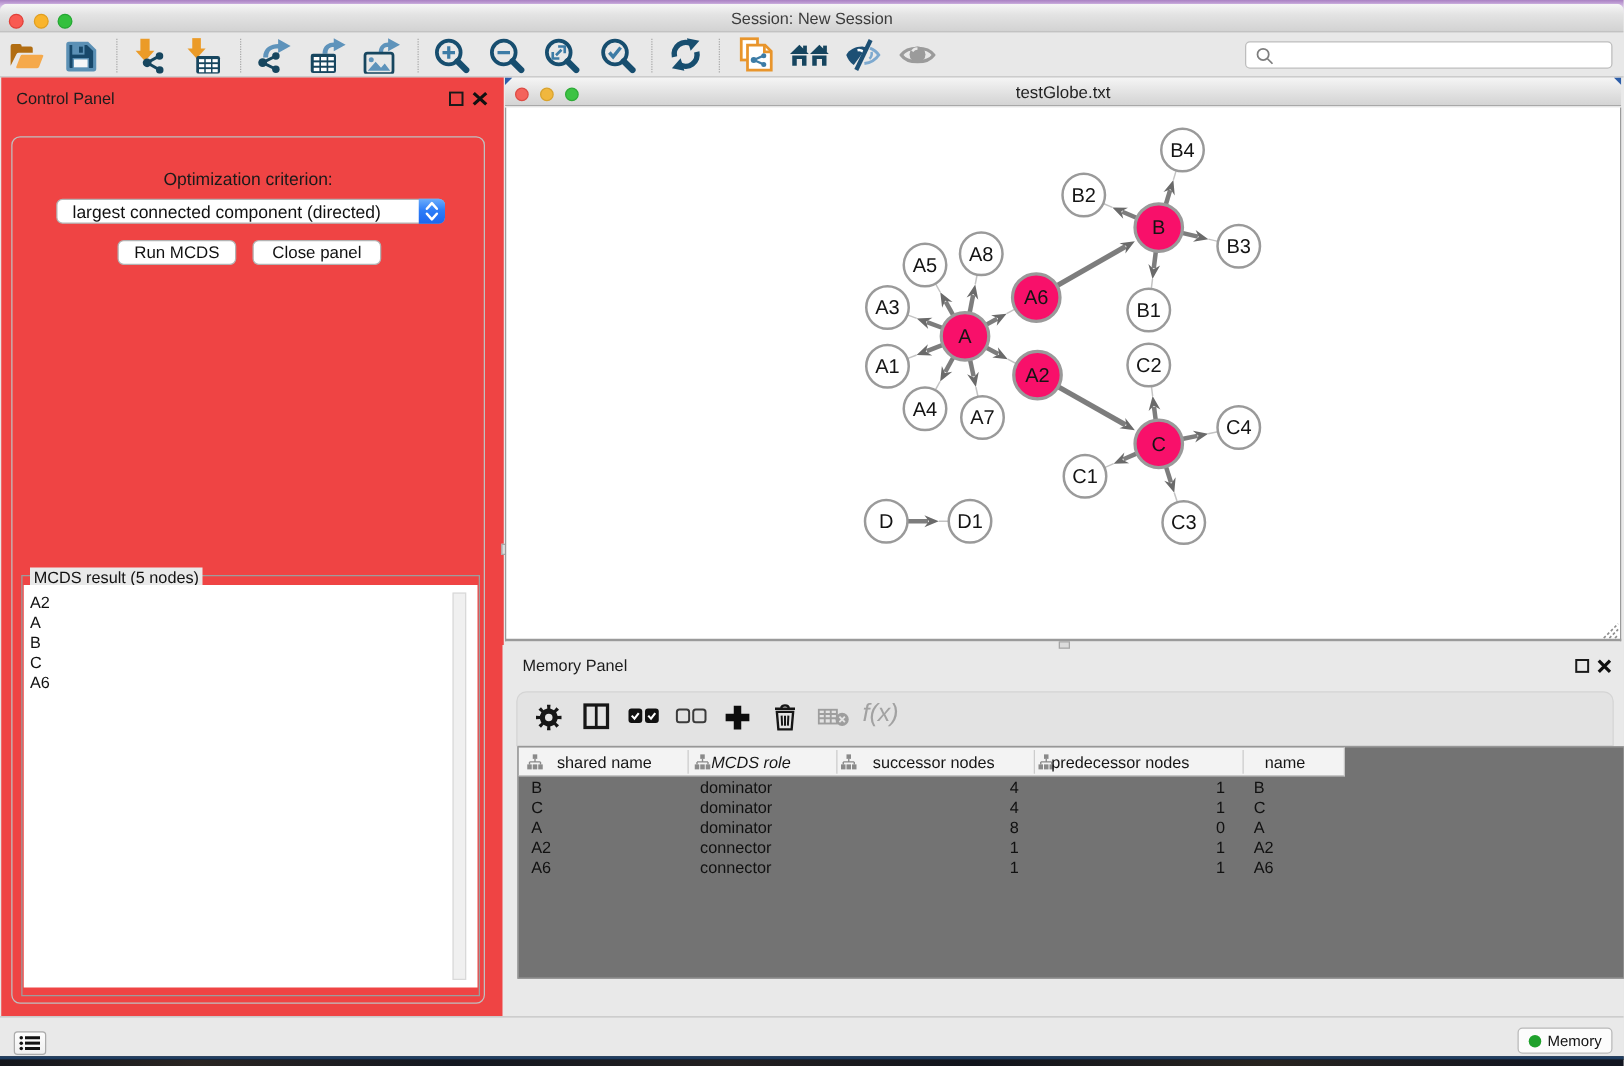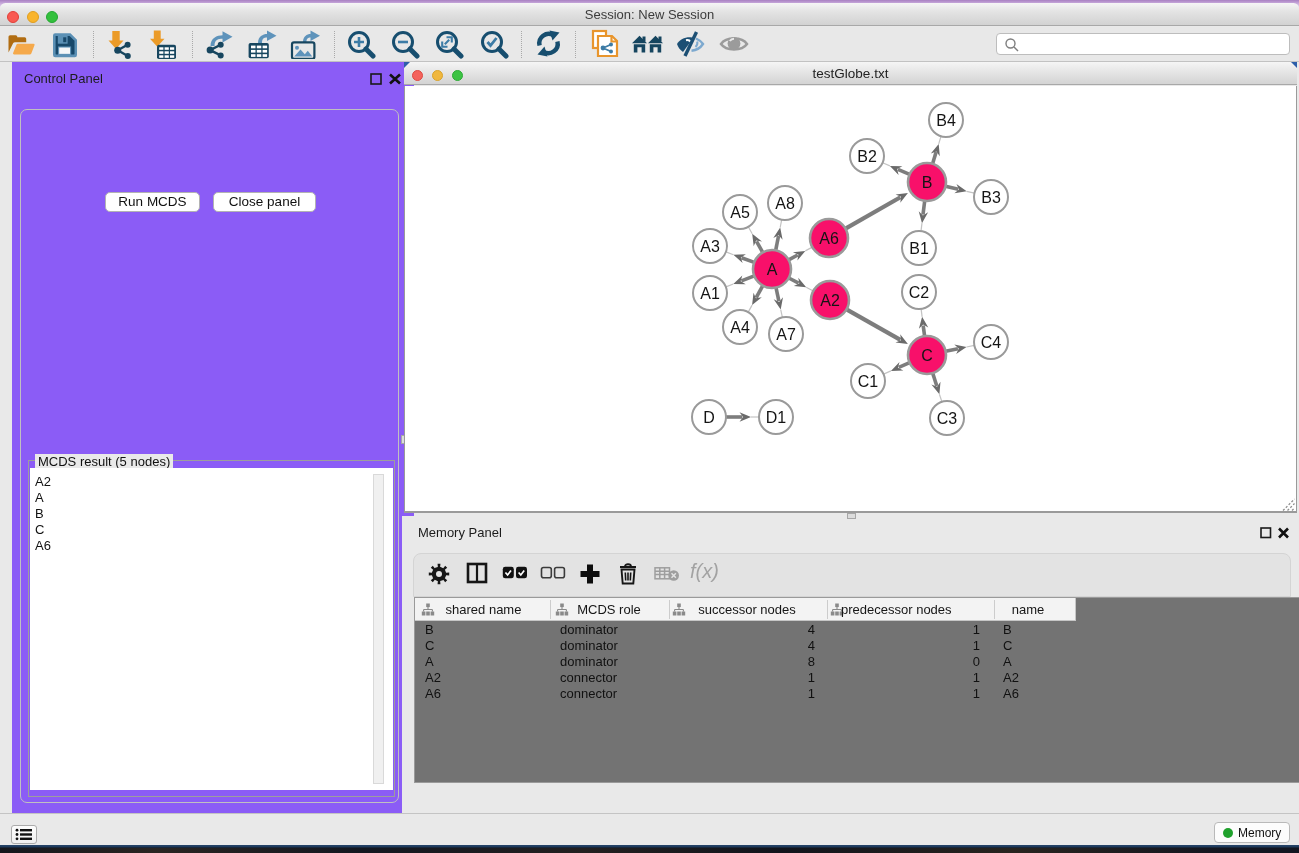--- a/index.html
+++ b/index.html
@@ -12,21 +12,21 @@
 #titlebar { left:0; top:3px; width:1299px; height:23px; border-radius:5.5px 5.5px 0 0;
   background:linear-gradient(#f6f6f6,#e3e3e3 40%,#d2d2d2); border-bottom:1px solid #a8a8a8; }
 #titlebar .title { width:100%; text-align:center; font-size:13px; color:#3c3c3c; line-height:23px; }
 .light { position:absolute; top:8px; width:12px; height:12px; border-radius:50%; }
 
 #toolbar { left:0; top:27px; width:1299px; height:35px; background:#e8e8e8; border-bottom:1px solid #c2c2c2; }
 .tsep { position:absolute; top:4px; height:27px; width:0; border-left:1px dotted #a9a9a9; }
 #searchbox { position:absolute; left:996px; top:6px; width:294px; height:22px; background:#fff;
   border:1px solid #bdbdbd; border-radius:4px; }
 
-#cpanel { left:12px; top:62px; width:402px; height:751px; background:#8b5cf6; }
+#cpanel { left:1px; top:62px; width:402px; height:751px; background:#ef4444; }
 #cpanel .hdr { position:absolute; left:12px; top:9px; font-size:13px; color:#1c1c1c; }
 .winbtns { position:absolute; }
 .segrow { position:absolute; display:flex; z-index:5; }
 .seg { height:21px; background:#fff; border:1px solid #a2a2a2; border-left:none; font-size:13px;
   color:#111; text-align:center; line-height:18.5px; }
 .seg.first { border-left:1px solid #a2a2a2; border-radius:4px 0 0 4px; }
 .seg.last { border-radius:0 4px 4px 0; }
 .seg.sel { background:linear-gradient(#55a5fd,#2e87f8); border-color:#3d91ef; color:#fff; }
 #cpbox { position:absolute; left:8px; top:47px; width:379px; height:694px;
   border:1px solid #c0c0c0; border-radius:7px; }
@@ -226,20 +226,29 @@
     </svg>
   </div>
 </div>
 <div class="abs" id="cpanel">
   <div class="hdr">Control Panel</div>
   <svg class="winbtns" style="left:358px;top:11px" width="32" height="12" viewBox="0 0 32 12">
     <rect x="1" y="1" width="10" height="10" fill="none" stroke="#1a1a1a" stroke-width="1.6"></rect>
     <path d="M20 1.5 L30 10.5 M30 1.5 L20 10.5" stroke="#111" stroke-width="2.6"></path>
   </svg>
   <div id="cpbox"></div>
+  <div id="optlabel">Optimization criterion:</div>
+  <div id="dropdown">largest connected component (directed)
+    <div id="dropcap">
+      <svg width="21" height="20" viewBox="0 0 21 20">
+        <path d="M6.5 8 L10.5 3.5 L14.5 8" fill="none" stroke="#fff" stroke-width="2" stroke-linecap="round" stroke-linejoin="round"></path>
+        <path d="M6.5 12 L10.5 16.5 L14.5 12" fill="none" stroke="#fff" stroke-width="2" stroke-linecap="round" stroke-linejoin="round"></path>
+      </svg>
+    </div>
+  </div>
   <div class="btn" style="left:93px;top:130px;width:95px">Run MCDS</div>
   <div class="btn" style="left:201px;top:130px;width:103px">Close panel</div>
   <div id="fieldset">
     <div id="fieldlegend">MCDS result (5 nodes)</div>
     <div id="mcdslist">
         <div>A2</div>
         <div>A</div>
         <div>B</div>
         <div>C</div>
         <div>A6</div>
@@ -441,21 +450,21 @@
           <path d="M7 4 v2.5 M2.6 6.5 h8.8 M2.6 6.5 v2 M11.4 6.5 v2" stroke="#8a8a8a" stroke-width="1.1" fill="none"></path>
           <rect x="0.8" y="8.5" width="3.6" height="4" fill="#8a8a8a"></rect>
           <rect x="5.2" y="8.5" width="3.6" height="4" fill="#8a8a8a"></rect>
           <rect x="9.6" y="8.5" width="3.6" height="4" fill="#8a8a8a"></rect>
         </svg>
       <div class="thsep" style="left:135px"></div>
       <div class="thsep" style="left:254px"></div>
       <div class="thsep" style="left:412px"></div>
       <div class="thsep" style="left:579px"></div>
       <div class="thcell" style="left:16px;width:105px;text-align:center;line-height:23px;">shared name</div>
-      <div class="thcell" style="left:154px;width:80px;text-align:center;line-height:23px;">MCDS role</div>
+      <div class="thcell" style="left:154px;width:80px;text-align:left;line-height:23px;font-style:italic;">MCDS role</div>
       <div class="thcell" style="left:272px;width:120px;text-align:center;line-height:23px;">successor nodes</div>
       <div class="thcell" style="left:426px;width:135px;text-align:left;line-height:23px;">predecessor nodes</div>
       <div class="thcell" style="left:574px;width:78px;text-align:center;line-height:23px;">name</div>
     </div>
       <div class="trow" style="left:10px;top:24px;width:120px;">B</div>
       <div class="trow" style="left:145px;top:24px;width:100px;">dominator</div>
       <div class="trow num" style="left:260px;top:24px;width:140px;">4</div>
       <div class="trow num" style="left:420px;top:24px;width:145px;">1</div>
       <div class="trow" style="left:588px;top:24px;width:80px;">B</div>
       <div class="trow" style="left:10px;top:40px;width:120px;">C</div>

